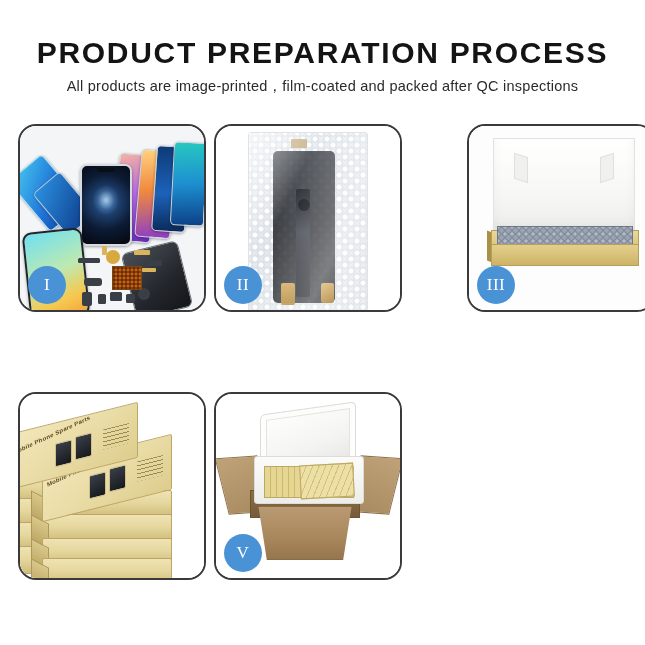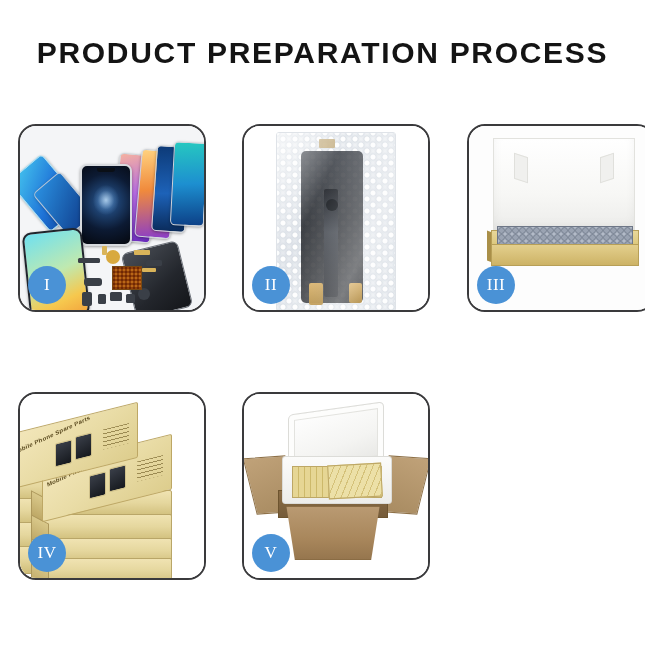--- a/index.html
+++ b/index.html
@@ -63,21 +63,21 @@
     position: absolute;
     width: 188px;
     height: 188px;
     box-sizing: border-box;
     border: 2.5px solid #3a3a3c;
     border-radius: 18px;
     background: #ffffff;
     overflow: hidden;
   }
   .step-panel.col1 { left: 18px;  }
-  .step-panel.col2 { left: 242px; }
+  .step-panel.col2 { left: 214px; }
   .step-panel.col3 { left: 443px; margin-left: 24px; }
   .step-panel.row1 { top: 124px; }
   .step-panel.row2 { top: 392px; }
 
   .panel-art {
     position: absolute;
     left: 0; top: 0;
     width: 100%;
     height: 100%;
   }
@@ -441,20 +441,21 @@
     position:absolute; left: 36px; top: 128px; width: 18px; height: 16px;
     background: rgba(150,120,80,.5);
     transform: skewY(14deg);
   }
 </style>
 </head>
 <body>
 
 <div id="header">
   <div id="page-title">PRODUCT PREPARATION PROCESS</div>
+  <div id="page-subtitle">All products are image-printed，film-coated and packed after QC inspections</div>
 </div>
 
 <div id="steps-grid">
 
   <div class="step-panel col1 row1">
     <div class="panel-art">
       <div class="p1-bg"></div>
       <div class="p1-phone p1-tilt-blue"></div>
       <div class="p1-phone p1-tilt-blue2"></div>
       <div class="p1-phone p1-fan-a"></div>
@@ -553,23 +554,20 @@
           <span class="p4-lines" style="left:94px; top:18px;"></span>
         </div>
         <div class="p4-lid-top" style="left:-12px; top:24px;">
           <span class="p4-label-text">Mobile Phone Spare Parts</span>
           <span class="p4-scr" style="left:46px; top:20px;"></span>
           <span class="p4-scr" style="left:66px; top:18px;"></span>
           <span class="p4-lines" style="left:94px; top:18px;"></span>
         </div>
       </div>
     </div>
-    <div class="badge-wrap">
-      <div class="step-badge">IV</div>
-    </div>
   </div>
 
   <div class="step-panel col2 row2">
     <div class="panel-art">
       <div class="p5-bg"></div>
       <div class="p5-flap-l"></div>
       <div class="p5-flap-r"></div>
       <div class="p5-foam-lid"></div>
       <div class="p5-carton-inner"></div>
       <div class="p5-foam-body"></div>

